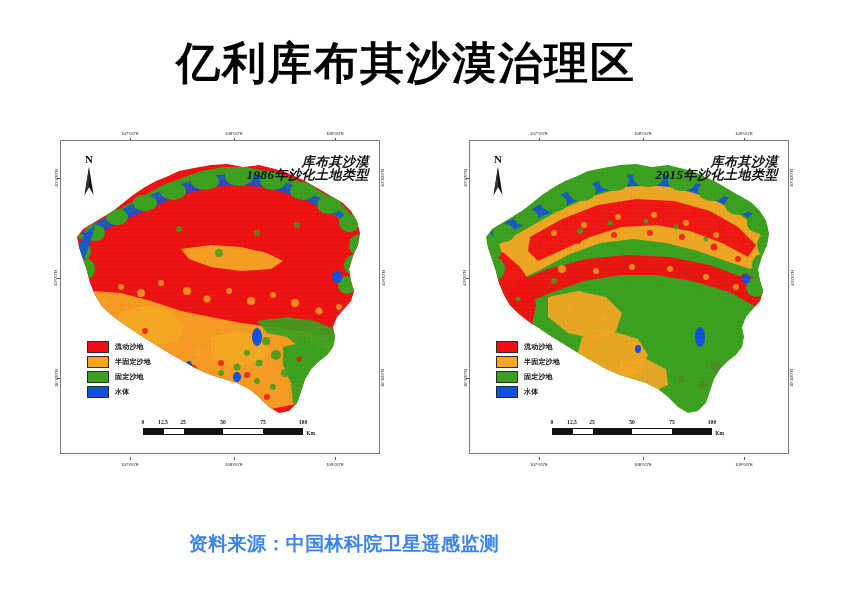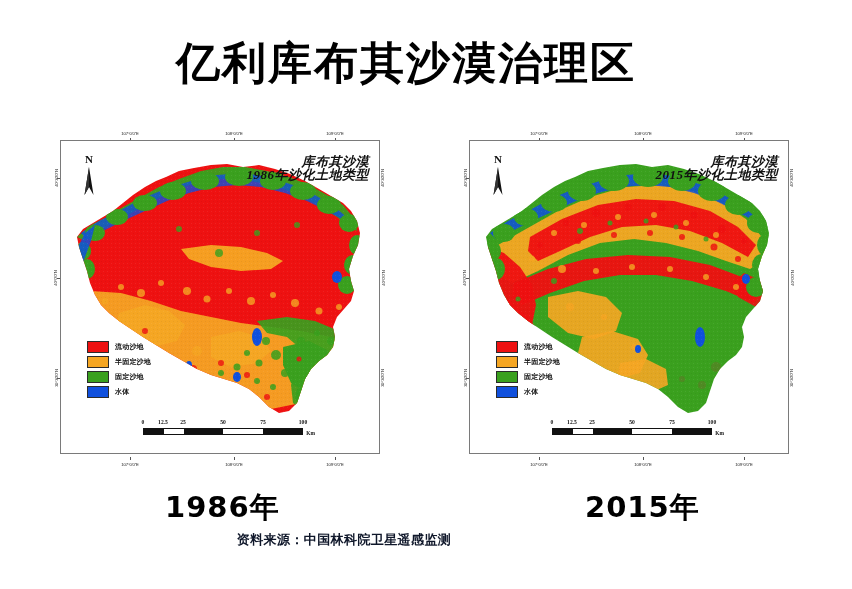--- a/index.html
+++ b/index.html
@@ -120,21 +120,21 @@
     font-family:"DejaVu Sans","Liberation Sans",sans-serif;
     letter-spacing:1px;
   }
   #caption-1986{left:165px;}
   #caption-2015{left:585px;}
 
   
   .source{
     position:absolute;left:0;top:531px;width:688px;
     text-align:center;
-    font-size:13px;font-weight:bold;color:#0f172a;
+    font-size:19px;font-weight:bold;color:#3b82f6;
     font-family:"DejaVu Sans","Liberation Sans",sans-serif;
     letter-spacing:0.4px;
   }
 
   svg{display:block;}
 </style>
 </head>
 <body>
 
 <div class="slide">
@@ -561,18 +561,16 @@
           <div class="sb-seg" style="width:25%;background:#111"></div>
           <div class="sb-seg" style="width:25%;background:#fff"></div>
           <div class="sb-seg" style="width:25%;background:#111"></div>
           <div class="sb-unit">Km</div>
         </div>
       </div>
 
     </div>
   </div>
 
-  <div class="year-caption" id="caption-1986">1986年</div>
-  <div class="year-caption" id="caption-2015">2015年</div>
 
   <div class="source">资料来源：中国林科院卫星遥感监测</div>
 
 </div>
 
 </body></html>

